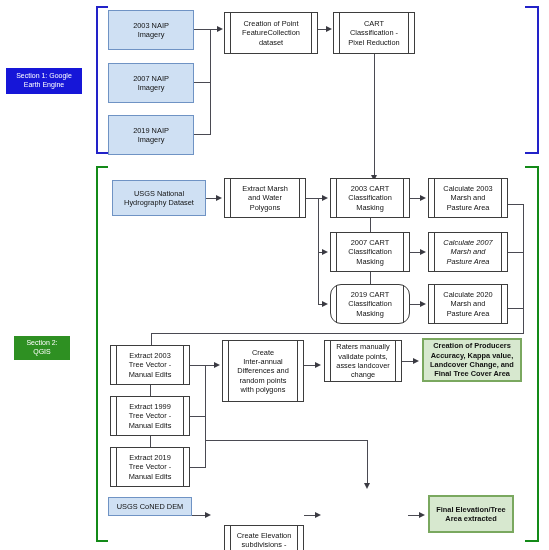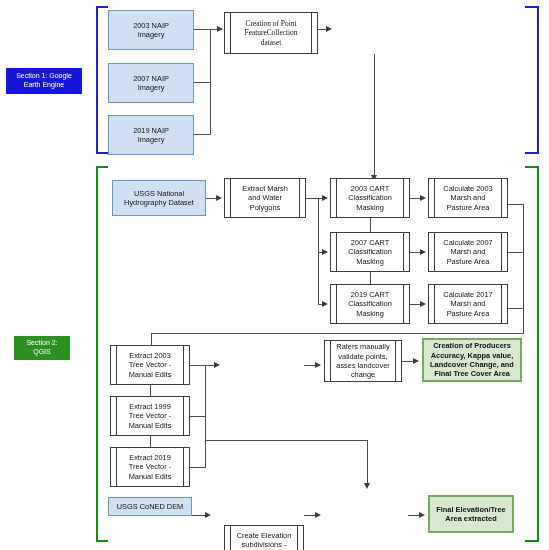--- a/index.html
+++ b/index.html
@@ -75,24 +75,29 @@
   </div>
   <div class="node n-data" style="left:108px;top:63px;width:86px;height:40px;">
     <span class="lbl">2007 NAIP
 Imagery</span>
   </div>
   <div class="node n-data" style="left:108px;top:115px;width:86px;height:40px;">
     <span class="lbl">2019  NAIP
 Imagery</span>
   </div>
 
-  <div class="node n-proc" style="left:224px;top:12px;width:94px;height:42px;font-family:Liberation Serif, serif;">
+  <div class="node n-proc" style="left:224px;top:12px;width:94px;height:42px;">
     <span class="lbl">Creation of Point
 FeatureCollection
 dataset</span>
+  </div>
+  <div class="node n-proc" style="left:333px;top:12px;width:82px;height:42px;">
+    <span class="lbl">CART
+Classification -
+Pixel Reduction</span>
   </div>
 
   <div class="h" style="left:194px;top:29px;width:22px;"></div>
   <div class="h" style="left:194px;top:82px;width:16px;"></div>
   <div class="h" style="left:194px;top:134px;width:16px;"></div>
   <div class="v" style="left:210px;top:29px;height:106px;"></div>
   <div class="h" style="left:210px;top:29px;width:8px;"></div>
   <div class="arr arr-r" style="left:217px;top:25.5px;"></div>
 
   <div class="h" style="left:318px;top:29px;width:9px;"></div>
@@ -114,38 +119,38 @@
   <div class="node n-proc" style="left:330px;top:178px;width:80px;height:40px;">
     <span class="lbl">2003 CART
 Classification
 Masking</span>
   </div>
   <div class="node n-proc" style="left:330px;top:232px;width:80px;height:40px;justify-content:flex-end;">
     <span class="lbl">2007 CART
 Classification
 Masking</span>
   </div>
-  <div class="node n-proc" style="left:330px;top:284px;width:80px;height:40px;">
+  <div class="node n-proc" style="left:330px;top:284px;width:80px;height:40px;border-radius:11px;">
     <span class="lbl">2019 CART
 Classification
 Masking</span>
   </div>
 
   <div class="node n-proc" style="left:428px;top:178px;width:80px;height:40px;">
     <span class="lbl">Calculate 2003
 Marsh and
 Pasture Area</span>
   </div>
-  <div class="node n-proc" style="left:428px;top:232px;width:80px;height:40px;">
+  <div class="node n-proc" style="left:428px;top:232px;width:80px;height:40px;font-style:italic;">
     <span class="lbl">Calculate 2007
 Marsh and
 Pasture Area</span>
   </div>
   <div class="node n-proc" style="left:428px;top:284px;width:80px;height:40px;">
-    <span class="lbl">Calculate 2017
+    <span class="lbl">Calculate 2020
 Marsh and
 Pasture Area</span>
   </div>
 
   <div class="h" style="left:206px;top:198px;width:11px;"></div>
   <div class="arr arr-r" style="left:216px;top:194.5px;"></div>
 
   <div class="h" style="left:306px;top:198px;width:12px;"></div>
   <div class="v" style="left:318px;top:198px;height:106px;"></div>
   <div class="h" style="left:318px;top:198px;width:5px;"></div>
@@ -182,20 +187,27 @@
     <span class="lbl">Extract 1999
 Tree Vector -
 Manual Edits</span>
   </div>
   <div class="node n-proc" style="left:110px;top:447px;width:80px;height:40px;">
     <span class="lbl">Extract 2019
 Tree Vector -
 Manual Edits</span>
   </div>
 
+  <div class="node n-proc" style="left:222px;top:340px;width:82px;height:62px;">
+    <span class="lbl">Create
+Inter-annual
+Differences and
+random points
+with polygons</span>
+  </div>
   <div class="node n-proc" style="left:324px;top:340px;width:78px;height:42px;">
     <span class="lbl">Raters manually
 validate points,
 asses landcover
 change</span>
   </div>
   <div class="node n-out" style="left:422px;top:338px;width:100px;height:44px;">
     <span class="lbl">Creation of Producers
 Accuracy, Kappa value,
 Landcover Change, and

